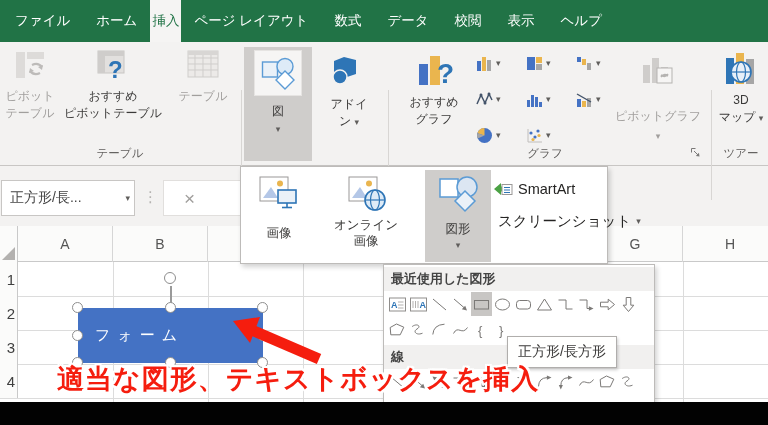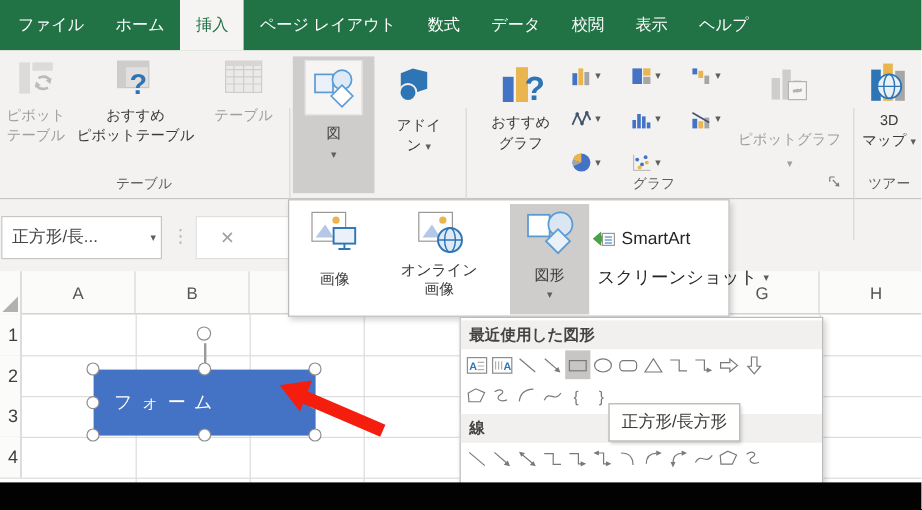--- a/index.html
+++ b/index.html
@@ -6,21 +6,21 @@
   #app{position:relative;width:768px;height:425px;overflow:hidden;
        font-family:"Liberation Sans","DejaVu Sans",sans-serif;
        text-decoration:underline;
        -webkit-font-smoothing:antialiased;}
   #app *{box-sizing:border-box;}
 
   
   .tabbar{position:absolute;left:0;top:0;width:768px;height:42px;background:#217346;
           display:flex;align-items:stretch;padding-left:2px;z-index:3;}
   .tab{display:flex;align-items:center;padding:0 13px;color:#fff;font-size:13.5px;cursor:default;}
-  .tab.selected{background:#f5f4f3;color:#217346;padding:0 13px;}
+  .tab.selected{background:#f5f4f3;color:#217346;padding:0 2px;}
 
   
   .ribbon{position:absolute;left:0;top:42px;width:768px;height:124px;background:#f3f2f1;
           border-bottom:1px solid #c8c6c4;z-index:3;}
   .bigbtn{position:absolute;display:flex;flex-direction:column;align-items:center;
           font-size:12px;color:#3b3a39;line-height:1.25;text-align:center;}
   .bigbtn .lbl{margin-top:2px;white-space:nowrap;}
   .bigbtn.disabled{color:#a19f9d;}
   .pressed{background:#cfcdcb;}
   .iconbox{width:48px;height:46px;background:#f6f5f4;border:1px solid #e6e4e2;
@@ -69,24 +69,24 @@
   .rothandle{position:absolute;left:164px;top:272px;width:12px;height:12px;border-radius:50%;
           background:#fff;border:1.5px solid #8e8e8e;z-index:3;}
 
   
   .insert-menu{position:absolute;left:240px;top:166px;width:368px;height:98px;background:#fff;
           border:1px solid #bdbbb9;box-shadow:2px 3px 5px rgba(0,0,0,.18);z-index:5;}
   .menu-bigbtn{position:absolute;top:3px;height:92px;display:flex;flex-direction:column;
           align-items:center;font-size:12.5px;color:#3b3a39;line-height:1.3;text-align:center;}
   .menu-bigbtn svg{margin-top:5px;}
   .menu-row{position:absolute;left:252px;width:112px;height:28px;display:flex;align-items:center;
-          gap:5px;font-size:14.5px;color:#252423;white-space:nowrap;margin-top:10px;}
-
-  
-  .shapes-panel{position:absolute;left:383px;top:264px;width:303px;height:140px;background:#fff;
+          gap:5px;font-size:14.5px;color:#252423;white-space:nowrap;}
+
+  
+  .shapes-panel{position:absolute;left:383px;top:264px;width:272px;height:140px;background:#fff;
           border:1px solid #bdbbb9;box-shadow:2px 3px 5px rgba(0,0,0,.18);z-index:5;}
   .sp-header{position:absolute;left:0;width:100%;height:24px;background:#f1f0ef;
           font-size:13px;font-weight:bold;color:#444;display:flex;align-items:center;padding-left:7px;}
   .sp-row{position:absolute;left:3px;display:flex;}
   .shp{width:21px;height:24px;display:inline-flex;align-items:center;justify-content:center;}
   .shp svg{width:19px;height:19px;}
   .shp.sel{background:#c8c6c4;}
 
   .tooltip{position:absolute;left:507px;top:336px;height:29px;background:#fffffe;
           border:1px solid #b0aeac;box-shadow:1px 2px 3px rgba(0,0,0,.2);z-index:7;
@@ -608,15 +608,16 @@
         </span>
       </div>
   </div>
 
   <div class="tooltip">正方形/長方形</div>
 
   <svg class="arrow-svg" width="768" height="425" viewBox="0 0 768 425">
     <line x1="254" y1="331" x2="319" y2="359" stroke="#f51d0e" stroke-width="11"></line>
     <polygon points="233,321 260,317 250,343" fill="#f51d0e"></polygon>
   </svg>
+  <div class="redtext">適当な図形、テキストボックスを挿入</div>
 
   <div class="blackbar"></div>
 </div>
 
 </body></html>

